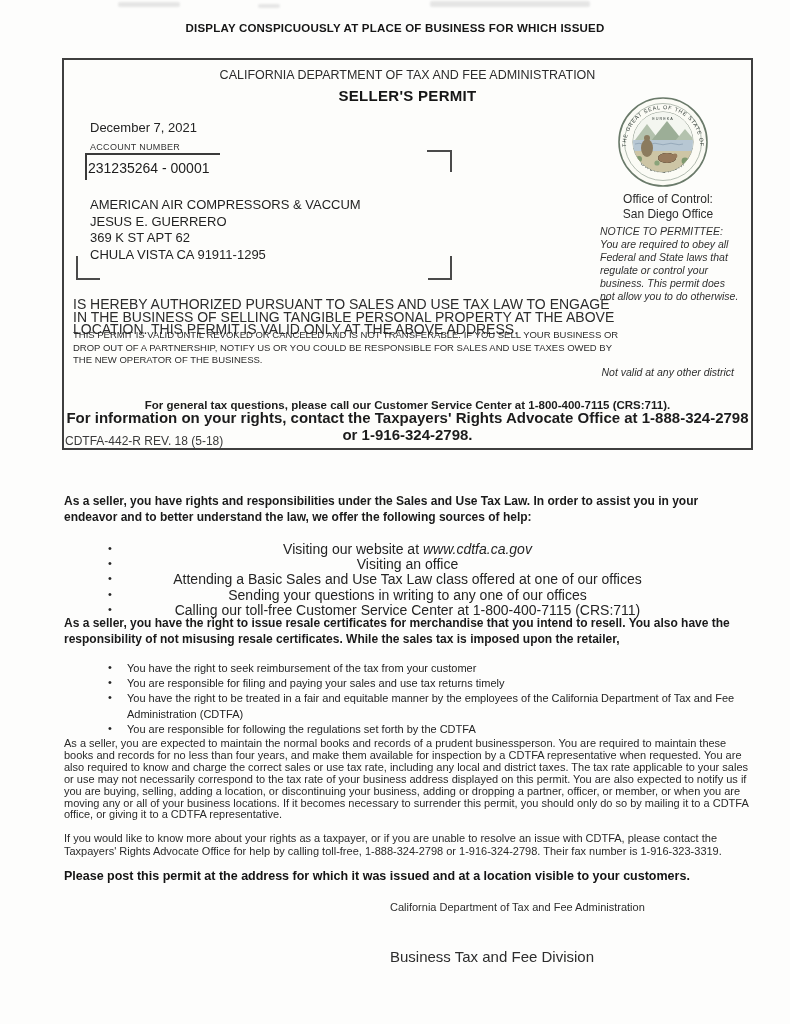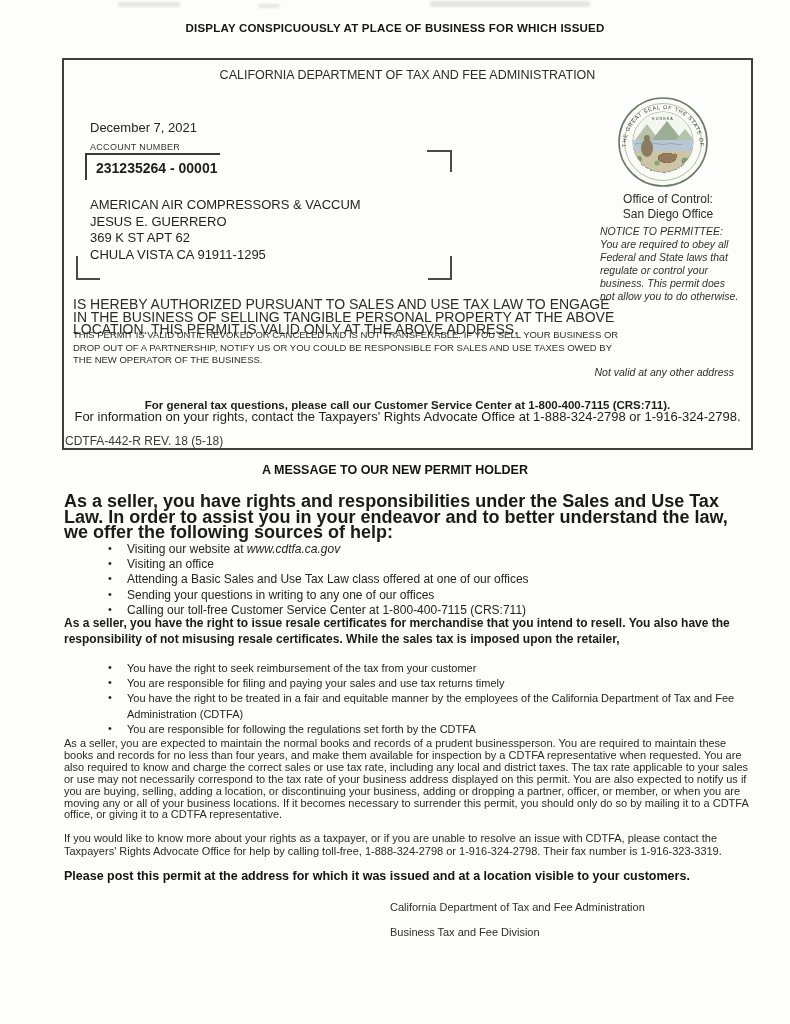--- a/index.html
+++ b/index.html
@@ -32,73 +32,74 @@
   .permit-box > * { position: absolute; }
 
   .agency   { top: 8px;  left: 0; width: 100%; text-align: center; font-size: 12.5px; color: #2b2b2b; }
   .permit-title { top: 27px; left: 0; width: 100%; text-align: center; font-size: 15px; font-weight: bold; color: #161616; letter-spacing: .3px; }
 
   .issue-date { left: 26px; top: 60px; font-size: 13px; }
   .acct-label { left: 26px; top: 82px; font-size: 9px; letter-spacing: .3px; color: #333; }
   .acct-box {
     left: 21px; top: 93px; width: 135px; height: 27px;
     border-top: 2px solid #3a3a3a; border-left: 2px solid #3a3a3a;
-    padding: 5px 0 0 9px; font-size: 14px; color: #1d1d1d; font-weight: bold;
+    padding: 5px 0 0 1px; font-size: 14px; color: #1d1d1d;
   }
   .addr { left: 26px; top: 137px; font-size: 13px; line-height: 16.5px; color: #1f1f1f; }
 
   .bracket { position: absolute; }
   .bracket-tr { left: 363px; top: 90px;  width: 25px; height: 22px; border-top: 2px solid #4a4a4a; border-right: 2px solid #4a4a4a; }
   .bracket-bl { left: 12px;  top: 196px; width: 24px; height: 24px; border-left: 2px solid #4a4a4a; border-bottom: 2px solid #4a4a4a; }
   .bracket-br { left: 364px; top: 196px; width: 24px; height: 24px; border-right: 2px solid #4a4a4a; border-bottom: 2px solid #4a4a4a; }
 
   .seal-wrap { left: 553px; top: 36px; width: 92px; height: 92px; }
 
   .office-control { left: 518px; top: 132px; width: 172px; text-align: center; font-size: 12px; line-height: 15px; color: #2a2a2a; }
   .notice { left: 536px; top: 165px; width: 140px; font-style: italic; font-size: 10.5px; line-height: 13px; color: #303030; }
   .notice .notice-title { display: block; }
 
   .auth-para     { left: 9px; top: 238px; width: 545px; font-size: 14px; line-height: 12.5px; color: #2c2c2c; }
   .validity-para { left: 9px; top: 269px; width: 552px; font-size: 9.5px; line-height: 12.5px; color: #2c2c2c; }
   .not-valid { left: 380px; top: 306px; width: 290px; text-align: right; font-style: italic; font-size: 10.5px; color: #2e2e2e; }
   .contact1 { top: 339px; left: 0; width: 100%; text-align: center; font-weight: bold; font-size: 11.5px; color: #1c1c1c; }
-  .contact2 { top: 349px; left: 0; width: 100%; text-align: center; font-weight: normal; font-size: 13px; color: #1c1c1c; }
+  .contact2 { top: 349px; left: 0; width: 100%; text-align: center; font-weight: bold; font-size: 15px; color: #1c1c1c; }
   .form-number { left: 1px; top: 374px; font-size: 12px; color: #3a3a3a; }
 
   .msg-heading { top: 463px; left: 0; width: 790px; text-align: center; font-weight: bold; font-size: 12.5px; color: #141414; }
-  .msg-intro   { left: 64px; top: 494px; width: 680px; font-weight: bold; font-size: 18px; line-height: 15.5px; color: #1a1a1a; }
+  .msg-intro   { left: 64px; top: 494px; width: 680px; font-weight: bold; font-size: 12px; line-height: 15.5px; color: #1a1a1a; }
 
   ul.doc-list { position: absolute; list-style: none; }
   ul.doc-list li { position: relative; padding-left: 19px; }
   ul.doc-list li::before { content: "•"; position: absolute; left: 0; top: -1px; font-size: 11px; }
-  .list-help   { left: 108px; top: 542px; width: 580px; font-size: 12px; line-height: 15.2px; }
+  .list-help   { left: 108px; top: 542px; width: 580px; font-size: 14px; line-height: 15.2px; text-align: center; }
   .list-rights { left: 108px; top: 661px; width: 640px; font-size: 11px; line-height: 15.2px; }
   .italic { font-style: italic; }
 
   .resale-para   { left: 64px; top: 616px; width: 692px; font-weight: bold; font-size: 12px; line-height: 15.5px; color: #1a1a1a; }
   .records-para  { left: 64px; top: 738px; width: 694px; font-size: 11px; line-height: 11.9px; color: #2a2a2a; }
   .taxpayer-para { left: 64px; top: 832px; width: 694px; font-size: 11px; line-height: 13px; color: #2a2a2a; }
   .post-line     { left: 64px; top: 869px; width: 700px; font-weight: bold; font-size: 12.5px; color: #141414; }
   .sig-org      { left: 390px; top: 901px; font-size: 11px; color: #2d2d2d; }
-  .sig-division { left: 390px; top: 926px; font-size: 11px; color: #2d2d2d; }
+  .sig-division { left: 390px; top: 948px; font-size: 15px; color: #2d2d2d; }
 </style>
 </head>
 <body>
 
 <div class="page">
 
   <div class="artifact" style="left:118px; top:2px; width:62px; height:5px;"></div>
   <div class="artifact" style="left:430px; top:1px; width:160px; height:6px;"></div>
   <div class="artifact" style="left:258px; top:4px; width:22px; height:4px;"></div>
 
   <div class="abs top-notice">DISPLAY CONSPICUOUSLY AT PLACE OF BUSINESS FOR WHICH ISSUED</div>
 
   <div class="abs permit-box">
 
     <div class="agency">CALIFORNIA DEPARTMENT OF TAX AND FEE ADMINISTRATION</div>
+    <div class="permit-title">SELLER'S PERMIT</div>
 
     <div class="issue-date">December 7, 2021</div>
     <div class="acct-label">ACCOUNT NUMBER</div>
     <div class="acct-box">231235264 - 00001</div>
 
     <div class="addr">
       <div>AMERICAN AIR COMPRESSORS &amp; VACCUM</div>
       <div>JESUS E. GUERRERO</div>
       <div>369 K ST APT 62</div>
       <div>CHULA VISTA CA  91911-1295</div>
@@ -152,27 +153,26 @@
       <div>San Diego Office</div>
     </div>
 
     <div class="notice">
       <span class="notice-title">NOTICE TO PERMITTEE:</span>
       <span>You are required to obey all Federal and State laws that regulate or control your business. This permit does not allow you to do otherwise.</span>
     </div>
 
     <div class="auth-para">IS HEREBY AUTHORIZED PURSUANT TO SALES AND USE TAX LAW TO ENGAGE IN THE BUSINESS OF SELLING TANGIBLE PERSONAL PROPERTY AT THE ABOVE LOCATION. THIS PERMIT IS VALID ONLY AT THE ABOVE ADDRESS.</div>
     <div class="validity-para">THIS PERMIT IS VALID UNTIL REVOKED OR CANCELED AND IS NOT TRANSFERABLE. IF YOU SELL YOUR BUSINESS OR DROP OUT OF A PARTNERSHIP, NOTIFY US OR YOU COULD BE RESPONSIBLE FOR SALES AND USE TAXES OWED BY THE NEW OPERATOR OF THE BUSINESS.</div>
-    <div class="not-valid">Not valid at any other address</div>
+    <div class="not-valid">Not valid at any other district</div>
     <div class="contact1">For general tax questions, please call our Customer Service Center at 1-800-400-7115 (CRS:711).</div>
     <div class="contact2">For information on your rights, contact the Taxpayers' Rights Advocate Office at 1-888-324-2798 or 1-916-324-2798.</div>
     <div class="form-number">CDTFA-442-R REV. 18 (5-18)</div>
   </div>
 
-  <div class="abs msg-heading">A MESSAGE TO OUR NEW PERMIT HOLDER</div>
   <div class="abs msg-intro">As a seller, you have rights and responsibilities under the Sales and Use Tax Law. In order to assist you in your endeavor and to better understand the law, we offer the following sources of help:</div>
 
   <ul class="doc-list list-help">
     <li><span>Visiting our website at </span><span class="italic">www.cdtfa.ca.gov</span></li>
     <li><span>Visiting an office</span></li>
     <li><span>Attending a Basic Sales and Use Tax Law class offered at one of our offices</span></li>
     <li><span>Sending your questions in writing to any one of our offices</span></li>
     <li><span>Calling our toll-free Customer Service Center at 1-800-400-7115 (CRS:711)</span></li>
   </ul>
 

